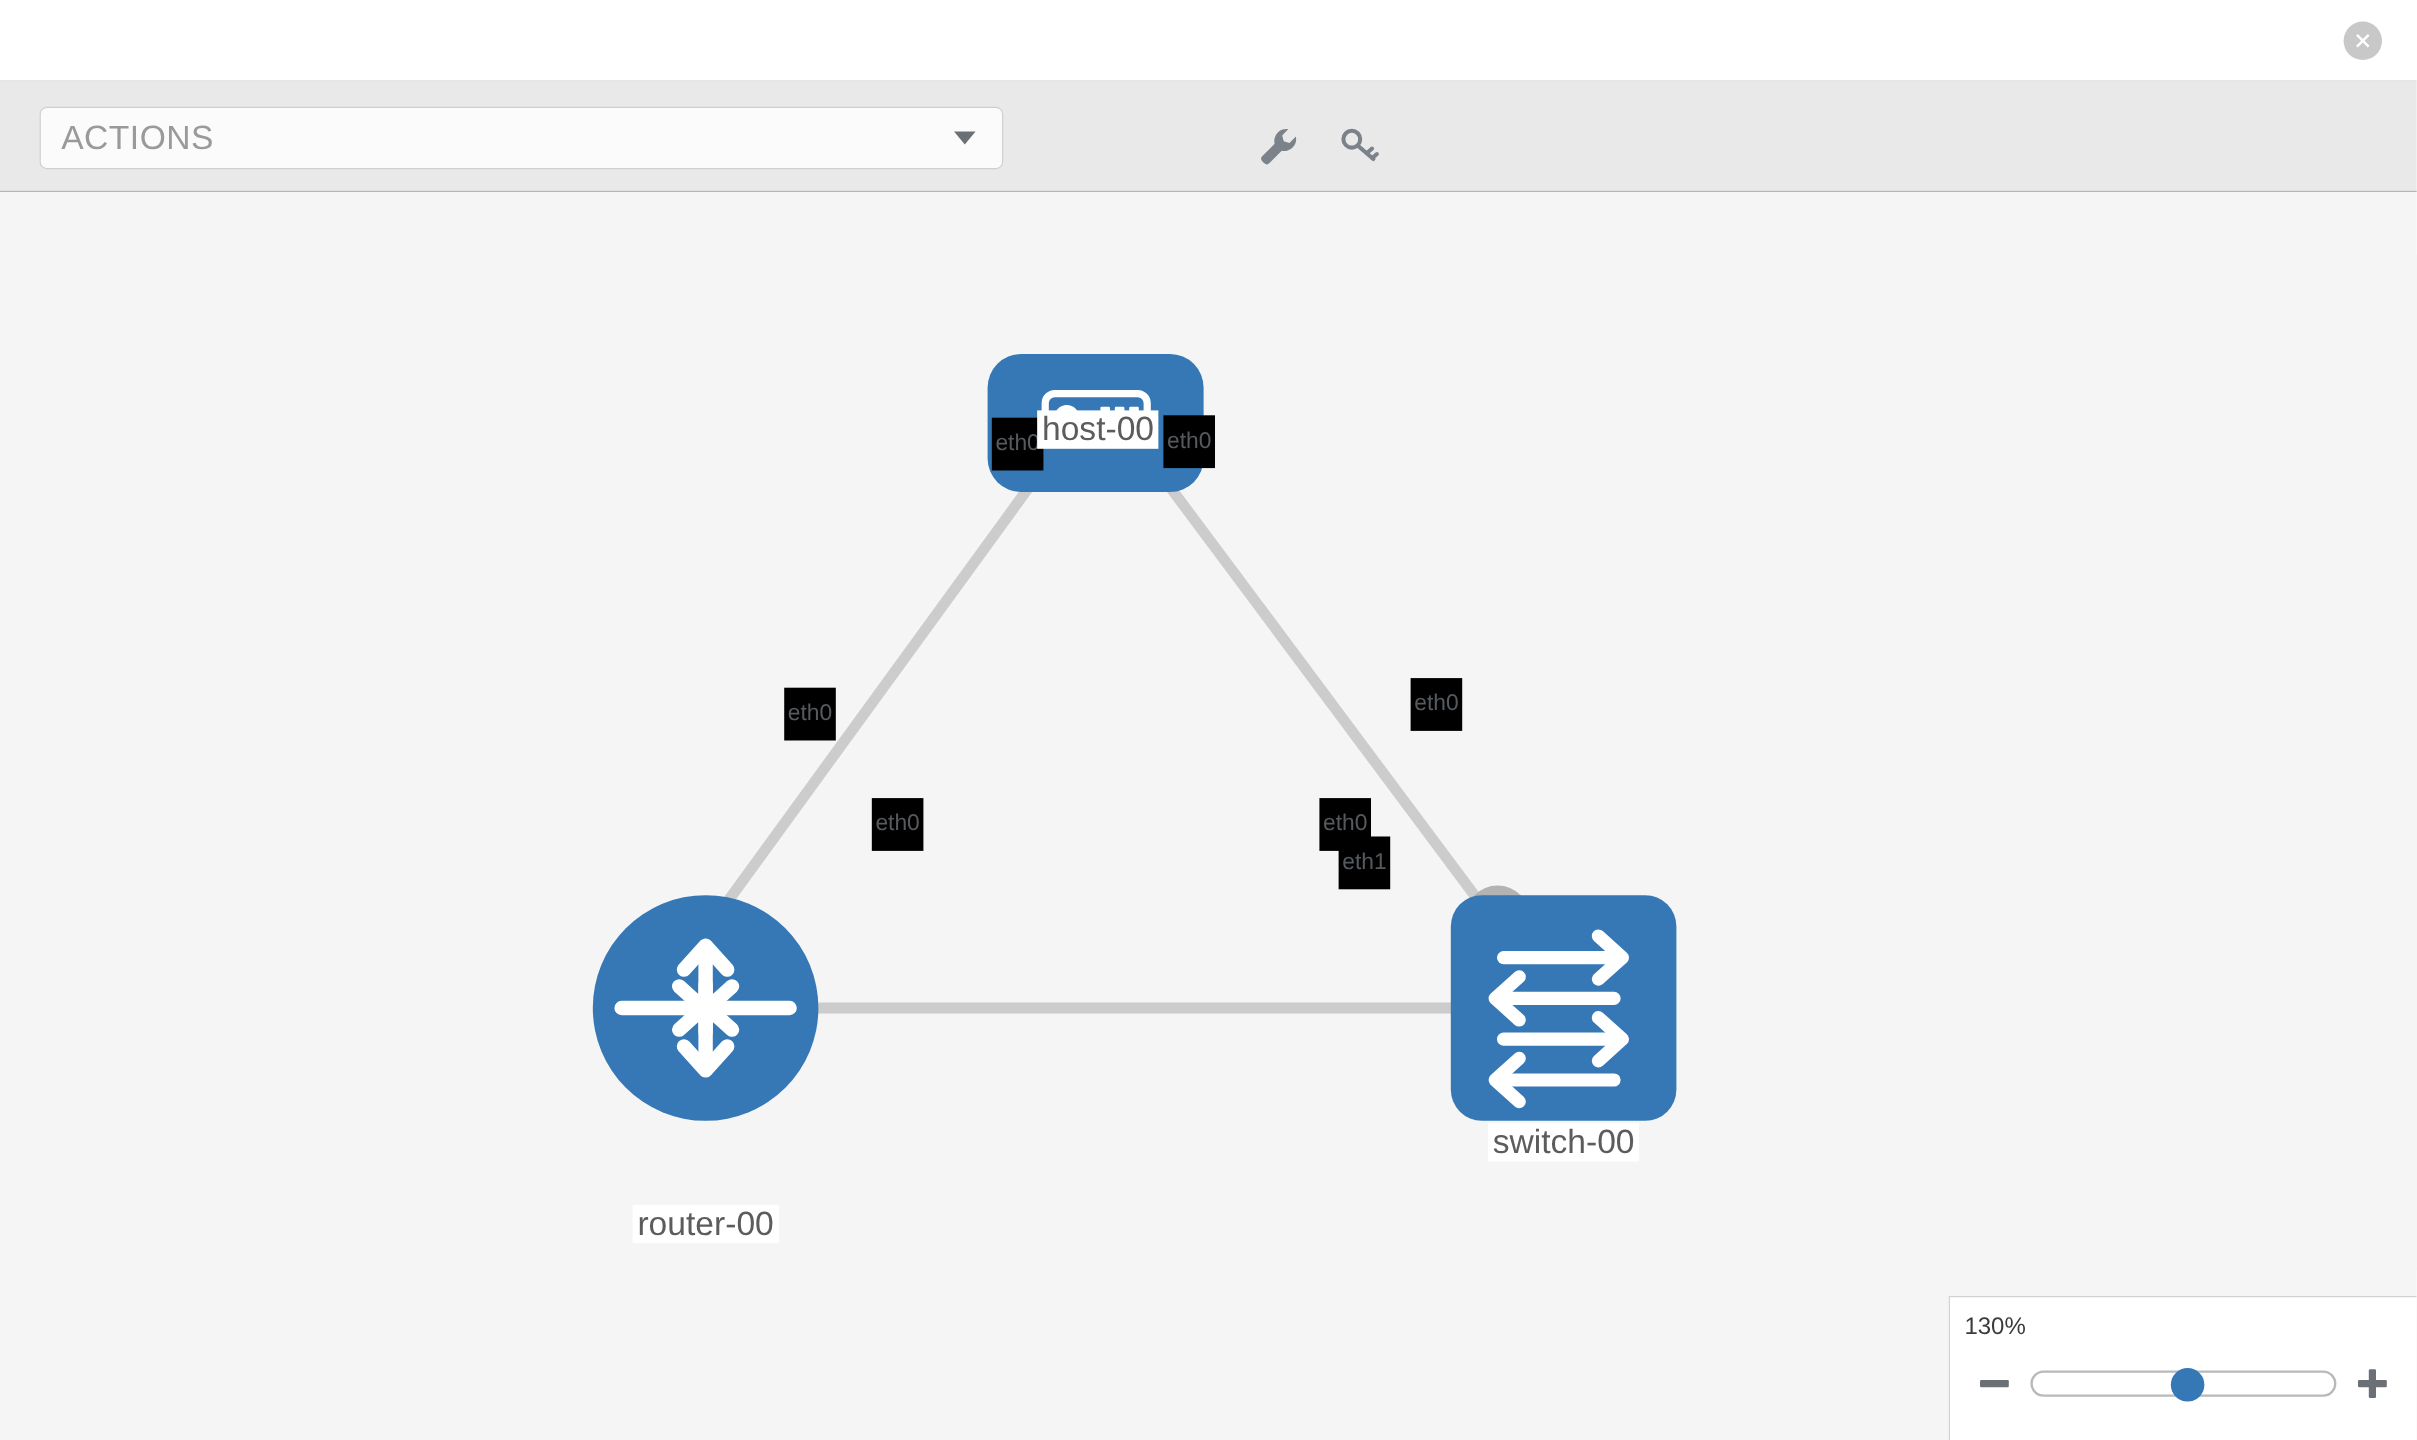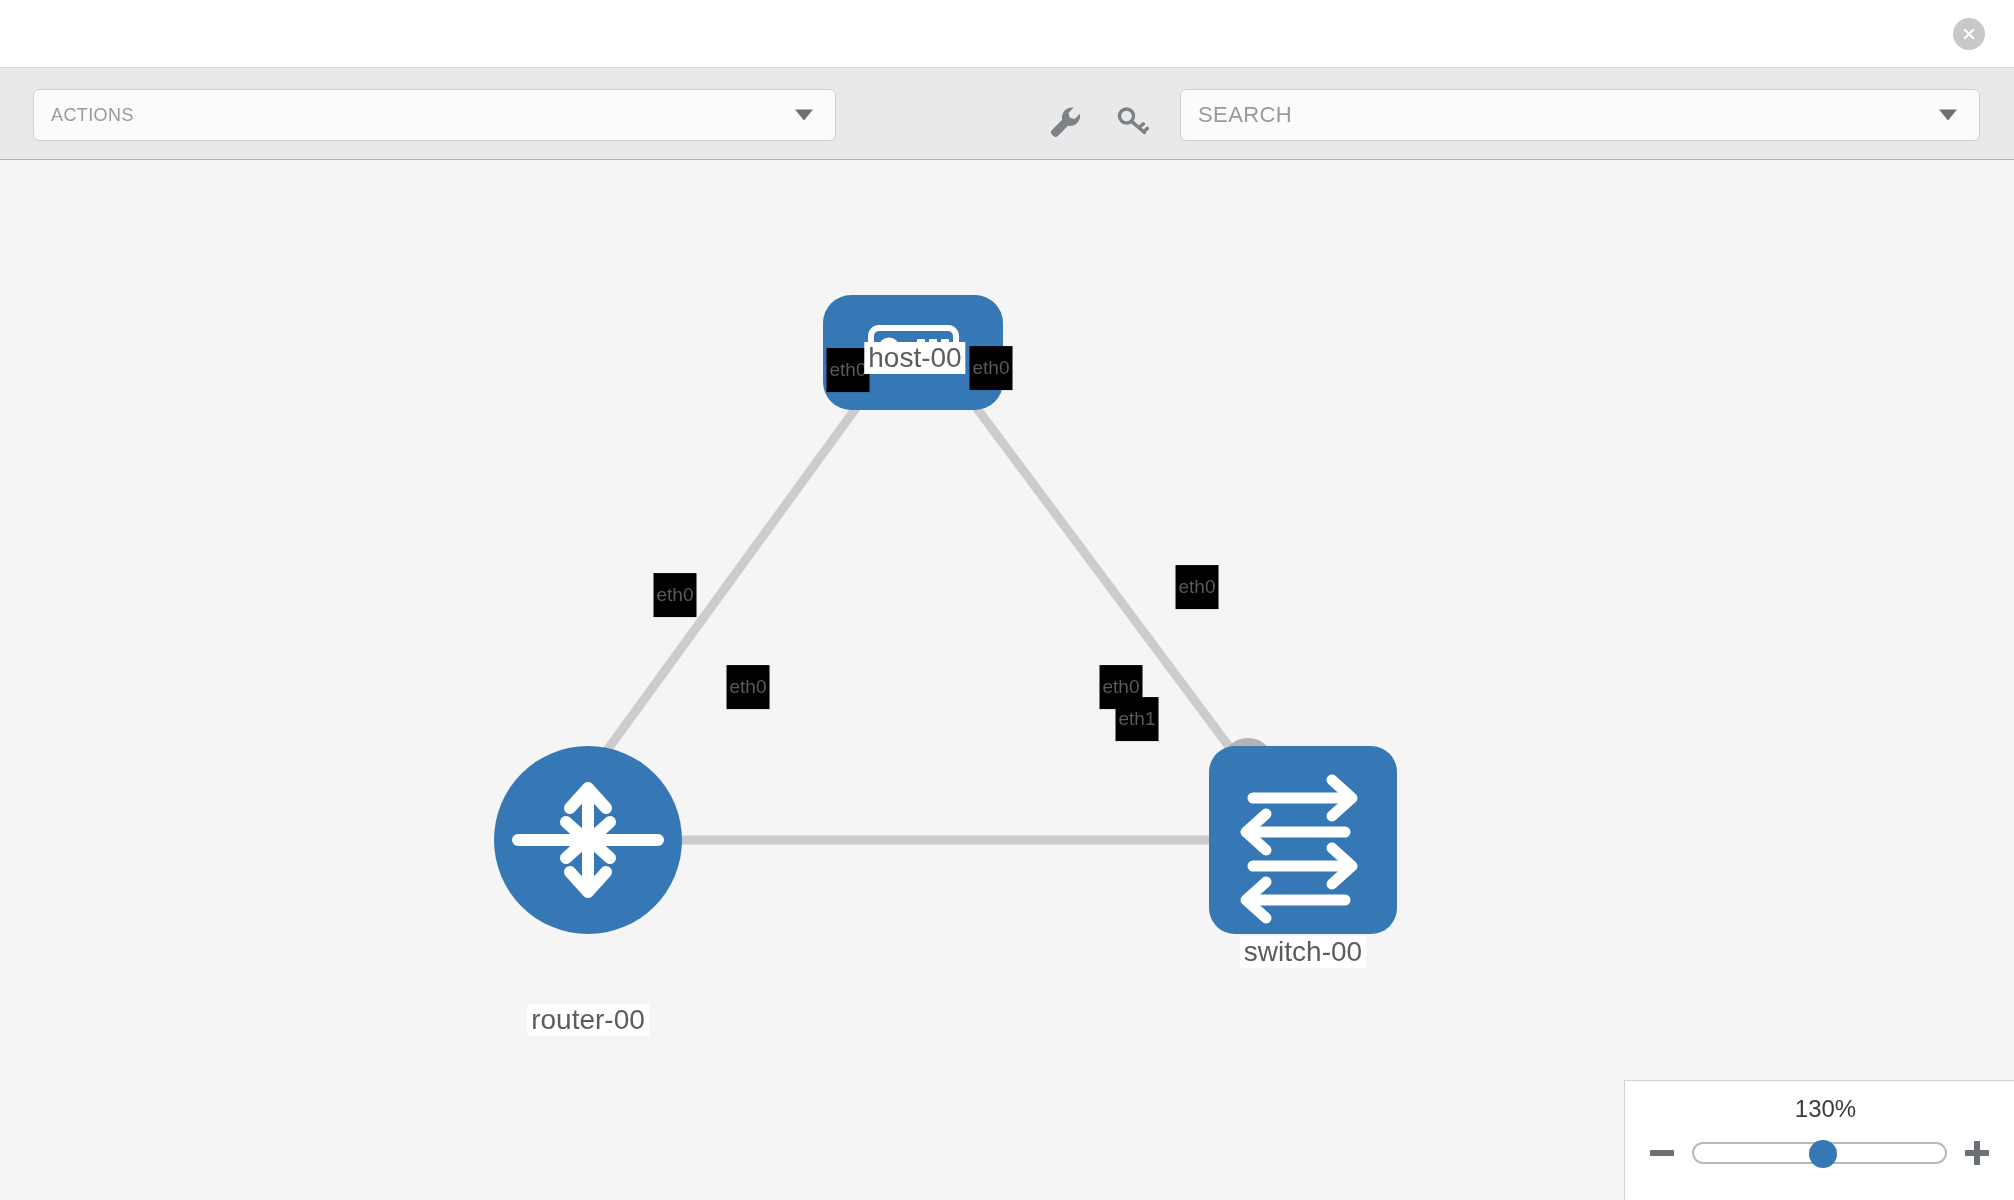--- a/index.html
+++ b/index.html
@@ -39,21 +39,21 @@
   }
   .actions-select {
     position: absolute; left: 33px; top: 21px;
     width: 803px; height: 52px;
     background: #fbfbfb;
     border: 1px solid #cfcfcf; border-radius: 6px;
     display: flex; align-items: center;
     cursor: pointer;
   }
   .actions-select .sel-label {
-    margin-left: 17px; font-size: 18px; color: #9a9a9a; letter-spacing: 0.4px;
+    margin-left: 17px; font-size: 28px; color: #9a9a9a; letter-spacing: 0.4px;
   }
   .caret {
     position: absolute; right: 22px; top: 50%; transform: translateY(-50%);
     width: 0; height: 0;
     border-left: 9px solid transparent;
     border-right: 9px solid transparent;
     border-top: 11px solid #6b7076;
   }
   .tool-icon {
     position: absolute; top: 34px; width: 38px; height: 38px;
@@ -95,21 +95,21 @@
 
   
   .zoom-panel {
     position: absolute; right: 0; bottom: 0;
     width: 390px; height: 120px;
     background: #ffffff;
     border-left: 1px solid #d2d2d2; border-top: 1px solid #d2d2d2;
   }
   .zoom-value {
     position: absolute; top: 14px; left: 12px; right: 0;
-    text-align: center; font-size: 24px; color: #3b3b3b;
+    text-align: left; font-size: 20px; color: #3b3b3b;
   }
   .zoom-row {
     position: absolute; left: 0; right: 0; top: 52px; height: 40px;
     display: flex; align-items: center; justify-content: center; gap: 16px;
   }
   .zoom-btn {
     width: 28px; height: 28px; position: relative; cursor: pointer; flex: none;
   }
   .zoom-btn .bar-h {
     position: absolute; left: 2px; top: 11px; width: 24px; height: 6px;
@@ -164,24 +164,20 @@
       <svg width="38" height="38" viewBox="0 0 38 38" aria-hidden="true">
         <g fill="none" stroke="#7b828a" stroke-width="3.4" stroke-linecap="round">
           <circle cx="13.5" cy="14" r="7"></circle>
           <path d="M18.6 19.4 L31.5 30.5"></path>
           <path d="M26.4 25.3 L30.4 21.8"></path>
           <path d="M30.6 29.7 L34.4 26.4"></path>
         </g>
       </svg>
     </div>
 
-    <div class="search-select">
-      <span class="sel-label">SEARCH</span>
-      <span class="caret"></span>
-    </div>
   </div>
 
   <div class="canvas">
 
     <svg class="topology-svg" viewBox="0 0 2014 1040">
 
       <g>
         <line x1="880" y1="215" x2="600" y2="600" stroke="#cccccc" stroke-width="9"></line>
         <line x1="952" y1="215" x2="1245" y2="608" stroke="#cccccc" stroke-width="9"></line>
         <line x1="620" y1="680" x2="1262" y2="680" stroke="#cccccc" stroke-width="9"></line>

